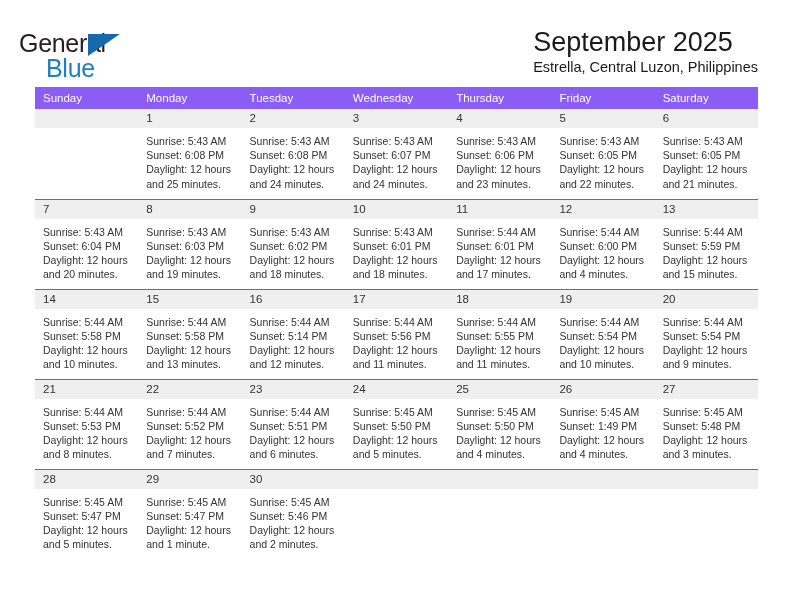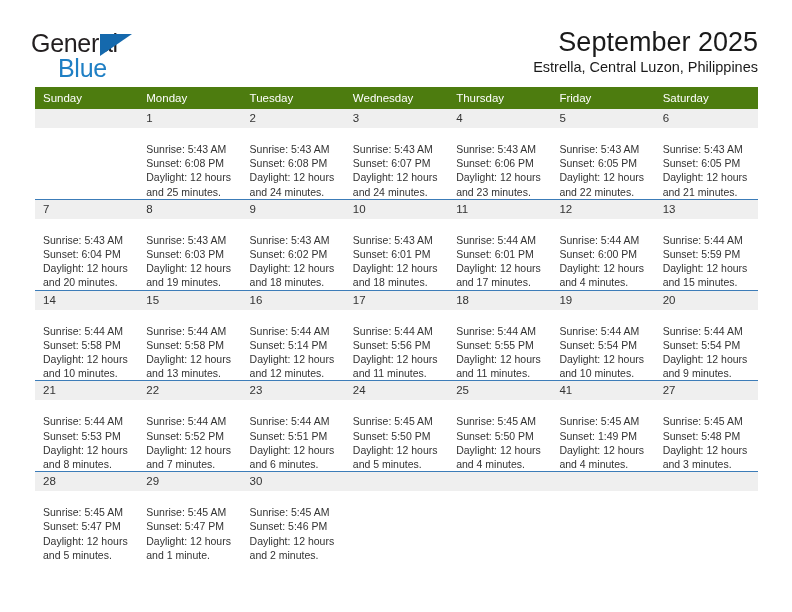--- a/index.html
+++ b/index.html
@@ -17,21 +17,21 @@
     height: 612px;
     background: #ffffff;
     overflow: hidden;
   }
 
   
   .top {
     display: flex;
     align-items: flex-start;
     justify-content: space-between;
-    padding: 24px 34px 0 31px;
+    padding: 24px 34px 0 19px;
   }
   .logo {
     position: relative;
     width: 120px;
     height: 52px;
     padding-top: 6px;
   }
   .logo-general {
     font-size: 25px;
     color: #231f20;
@@ -50,21 +50,21 @@
   .logo-tri {
     position: absolute;
     left: 69px;
     top: 10px;
     width: 0;
     height: 0;
     border-left: 32px solid #1569ad;
     border-bottom: 22px solid transparent;
   }
   .titles {
-    text-align: right;
+    text-align: left;
     padding-top: 2px;
   }
   .cal-title {
     font-size: 27px;
     color: #1a1a1a;
     font-weight: 400;
     line-height: 32px;
     letter-spacing: 0px;
   }
   .cal-sub {
@@ -77,21 +77,21 @@
   
   .cal-wrap {
     margin: 11px 34px 0 35px;
   }
   table.cal {
     width: 723px;
     border-collapse: collapse;
     table-layout: fixed;
   }
   table.cal th {
-    background: #4d7c0f;
+    background: #8b5cf6;
     color: #ffffff;
     font-size: 11.5px;
     font-weight: normal;
     text-align: left;
     padding: 5px 0 5px 8px;
     height: 21px;
     border: none;
   }
   td.daycell {
     vertical-align: top;
@@ -105,21 +105,21 @@
   .num {
     background: #efefef;
     font-size: 11.5px;
     color: #333333;
     padding: 3px 0 4px 8px;
     height: 19px;
     line-height: 13px;
   }
   .num.empty { color: transparent; }
   .info {
-    padding: 14px 6px 0 8px;
+    padding: 6px 6px 0 8px;
     font-size: 10.5px;
     color: #333333;
     line-height: 14.2px;
   }
   .info div { white-space: nowrap; }
 </style>
 </head>
 <body>
 
 <div class="page">
@@ -383,21 +383,21 @@
             <td class="daycell">
               <div class="num">25</div>
               <div class="info">
                 <div>Sunrise: 5:45 AM</div>
                 <div>Sunset: 5:50 PM</div>
                 <div>Daylight: 12 hours</div>
                 <div>and 4 minutes.</div>
               </div>
             </td>
             <td class="daycell">
-              <div class="num">41</div>
+              <div class="num">26</div>
               <div class="info">
                 <div>Sunrise: 5:45 AM</div>
                 <div>Sunset: 1:49 PM</div>
                 <div>Daylight: 12 hours</div>
                 <div>and 4 minutes.</div>
               </div>
             </td>
             <td class="daycell">
               <div class="num">27</div>
               <div class="info">

